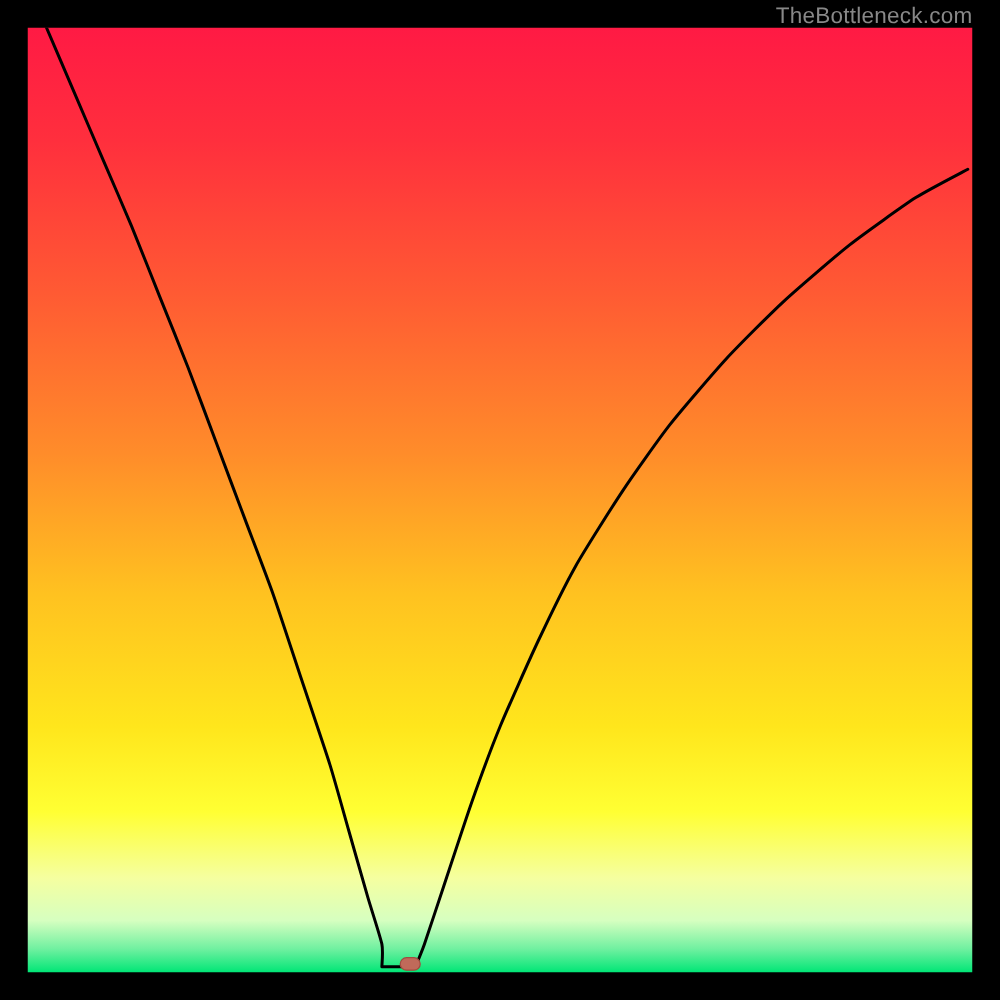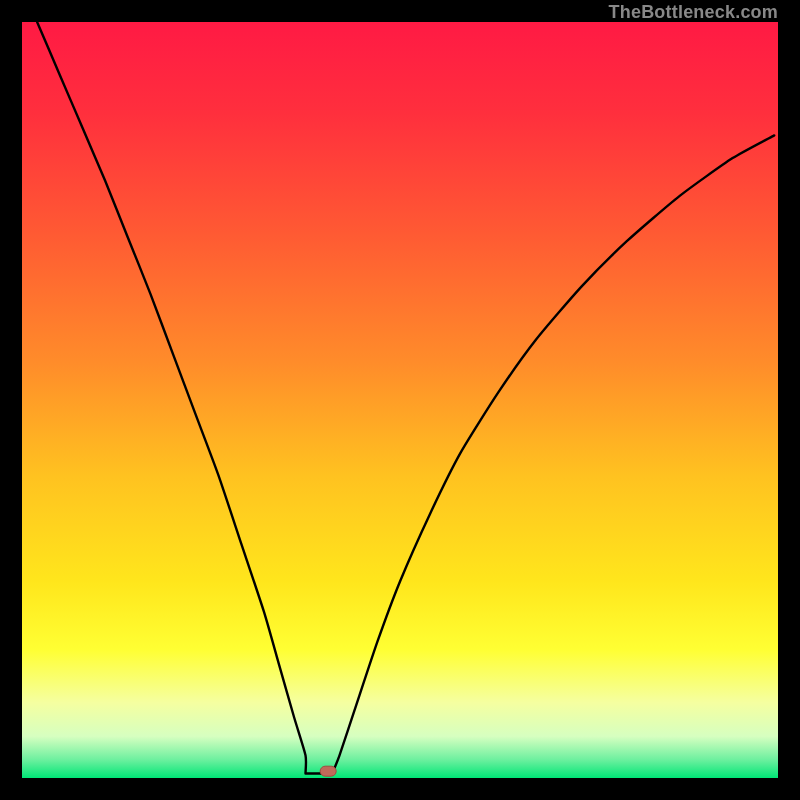--- a/index.html
+++ b/index.html
@@ -17,21 +17,21 @@
     top: 22px;
     width: 756px;
     height: 756px;
     background: #000;
   }
   .watermark {
     position: absolute;
     top: 2px;
     right: 22px;
     font-size: 18px;
-    font-weight: 700;
+    font-weight: 400;
     color: #888888;
     letter-spacing: 0.2px;
   }
   svg {
     display: block;
   }
 </style>
 </head>
 <body>
 

